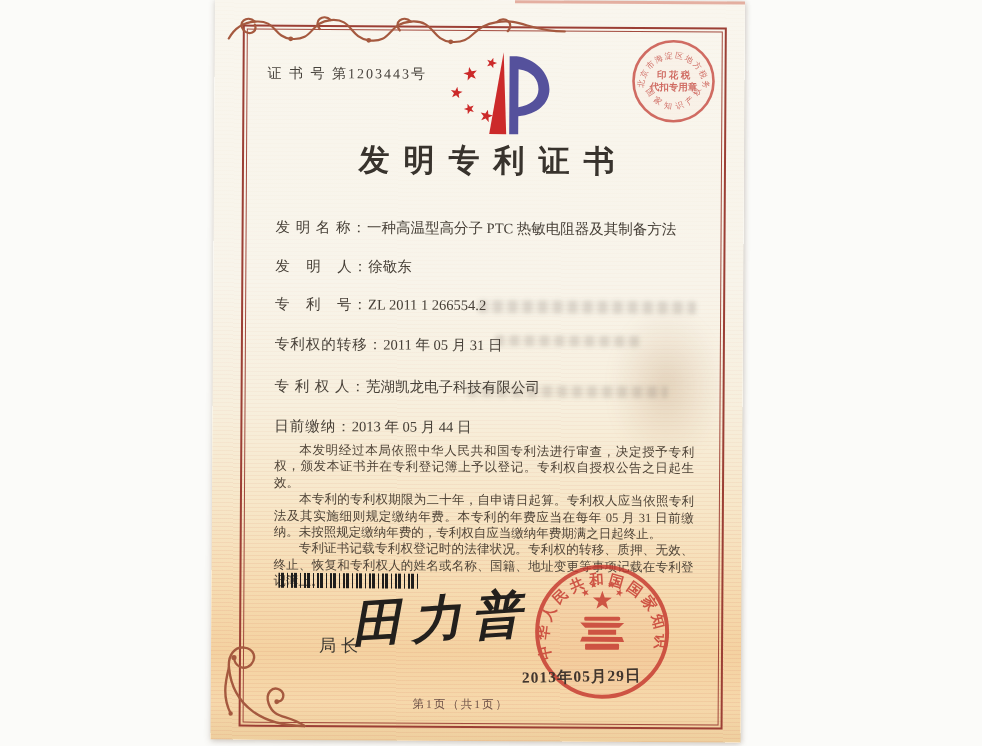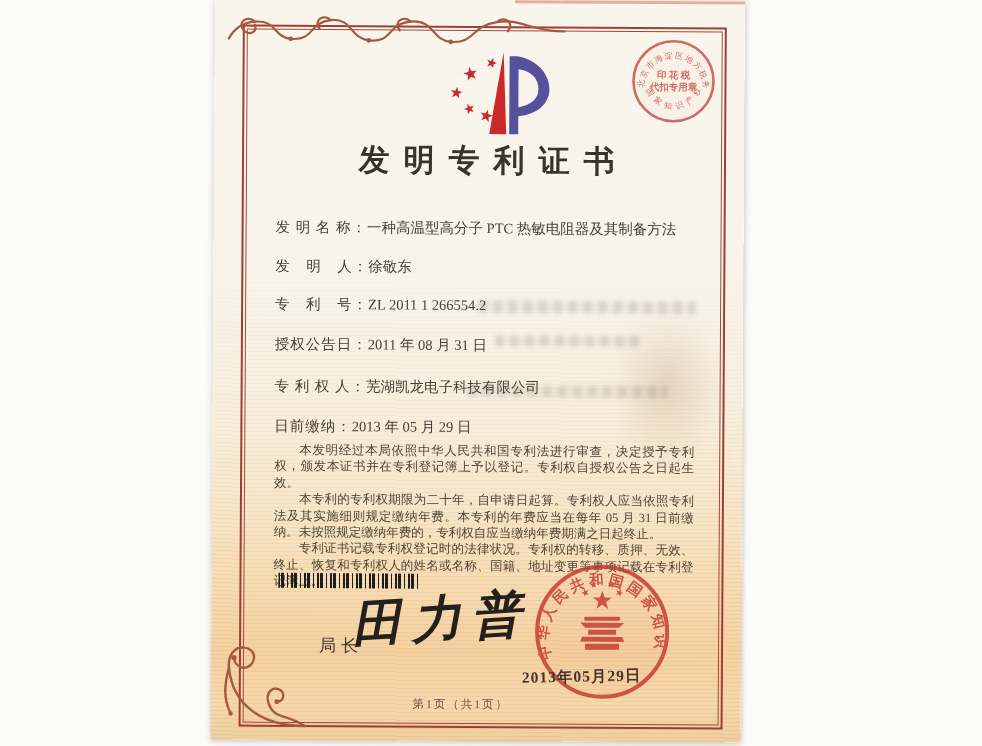--- a/index.html
+++ b/index.html
@@ -98,20 +98,21 @@
         <path d="M88,86 C70,74 58,80 52,64 C48,53 56,46 63,50 C69,54 67,62 60,62"></path>
         <path d="M12,28 C8,44 6,58 14,74"></path>
       </g>
       <g fill="#a5593f">
         <circle cx="17" cy="18" r="2.6"></circle>
           <circle cx="60" cy="62" r="2.4"></circle>
           <circle cx="14" cy="74" r="2.2"></circle>
       </g>
     </svg>
 
+    <div class="certno">证 书 号 第1203443号</div>
 
     <svg class="logo" width="120" height="92" viewBox="0 0 120 92">
       <defs>
         <path id="star5" d="M0,-10 L2.35,-3.24 L9.51,-3.09 L3.8,1.24 L5.88,8.09 L0,4 L-5.88,8.09 L-3.8,1.24 L-9.51,-3.09 L-2.35,-3.24 Z"></path>
       </defs>
       <path d="M70,8 L70,86 L79,86 L79,68 C98,66 110,55 110,41 C110,24 95,10 77,8 Z M79,21 C93,23 99,31 99,41 C99,51 91,57 79,59 Z" fill="#55519c" fill-rule="evenodd"></path>
       <polygon points="64,4 50,86 67,86" fill="#cc2a2a"></polygon>
       <g fill="#cc2a2a">
         <use href="#star5" transform="translate(52,15) scale(0.55) rotate(18)"></use>
         <use href="#star5" transform="translate(31,26) scale(0.72) rotate(-12)"></use>
@@ -126,27 +127,27 @@
     <div class="frow f0">
       <span class="flabel">发 明 名 称：</span><span class="fvalue">一种高温型高分子 PTC 热敏电阻器及其制备方法</span>
     </div>
     <div class="frow f1">
       <span class="flabel">发　明　人：</span><span class="fvalue">徐敬东</span>
     </div>
     <div class="frow f2">
       <span class="flabel">专　利　号：</span><span class="fvalue">ZL 2011 1 266554.2</span>
     </div>
     <div class="frow f3">
-      <span class="flabel">授权公告日：</span><span class="fvalue">2011 年 08 月 31 日</span>
+      <span class="flabel">专利权的转移：</span><span class="fvalue">2011 年 05 月 31 日</span>
     </div>
     <div class="frow f4">
       <span class="flabel">专 利 权 人：</span><span class="fvalue">芜湖凯龙电子科技有限公司</span>
     </div>
     <div class="frow f5">
-      <span class="flabel">日前缴纳：</span><span class="fvalue">2013 年 05 月 29 日</span>
+      <span class="flabel">日前缴纳：</span><span class="fvalue">2013 年 05 月 44 日</span>
     </div>
 
     <div class="bodytxt">
       <p>本发明经过本局依照中华人民共和国专利法进行审查，决定授予专利权，颁发本证书并在专利登记簿上予以登记。专利权自授权公告之日起生效。</p>
       <p>本专利的专利权期限为二十年，自申请日起算。专利权人应当依照专利法及其实施细则规定缴纳年费。本专利的年费应当在每年 05 月 31 日前缴纳。未按照规定缴纳年费的，专利权自应当缴纳年费期满之日起终止。</p>
       <p>专利证书记载专利权登记时的法律状况。专利权的转移、质押、无效、终止、恢复和专利权人的姓名或名称、国籍、地址变更等事项记载在专利登记簿上。</p>
     </div>
 
     <div class="barcode"></div>
 

